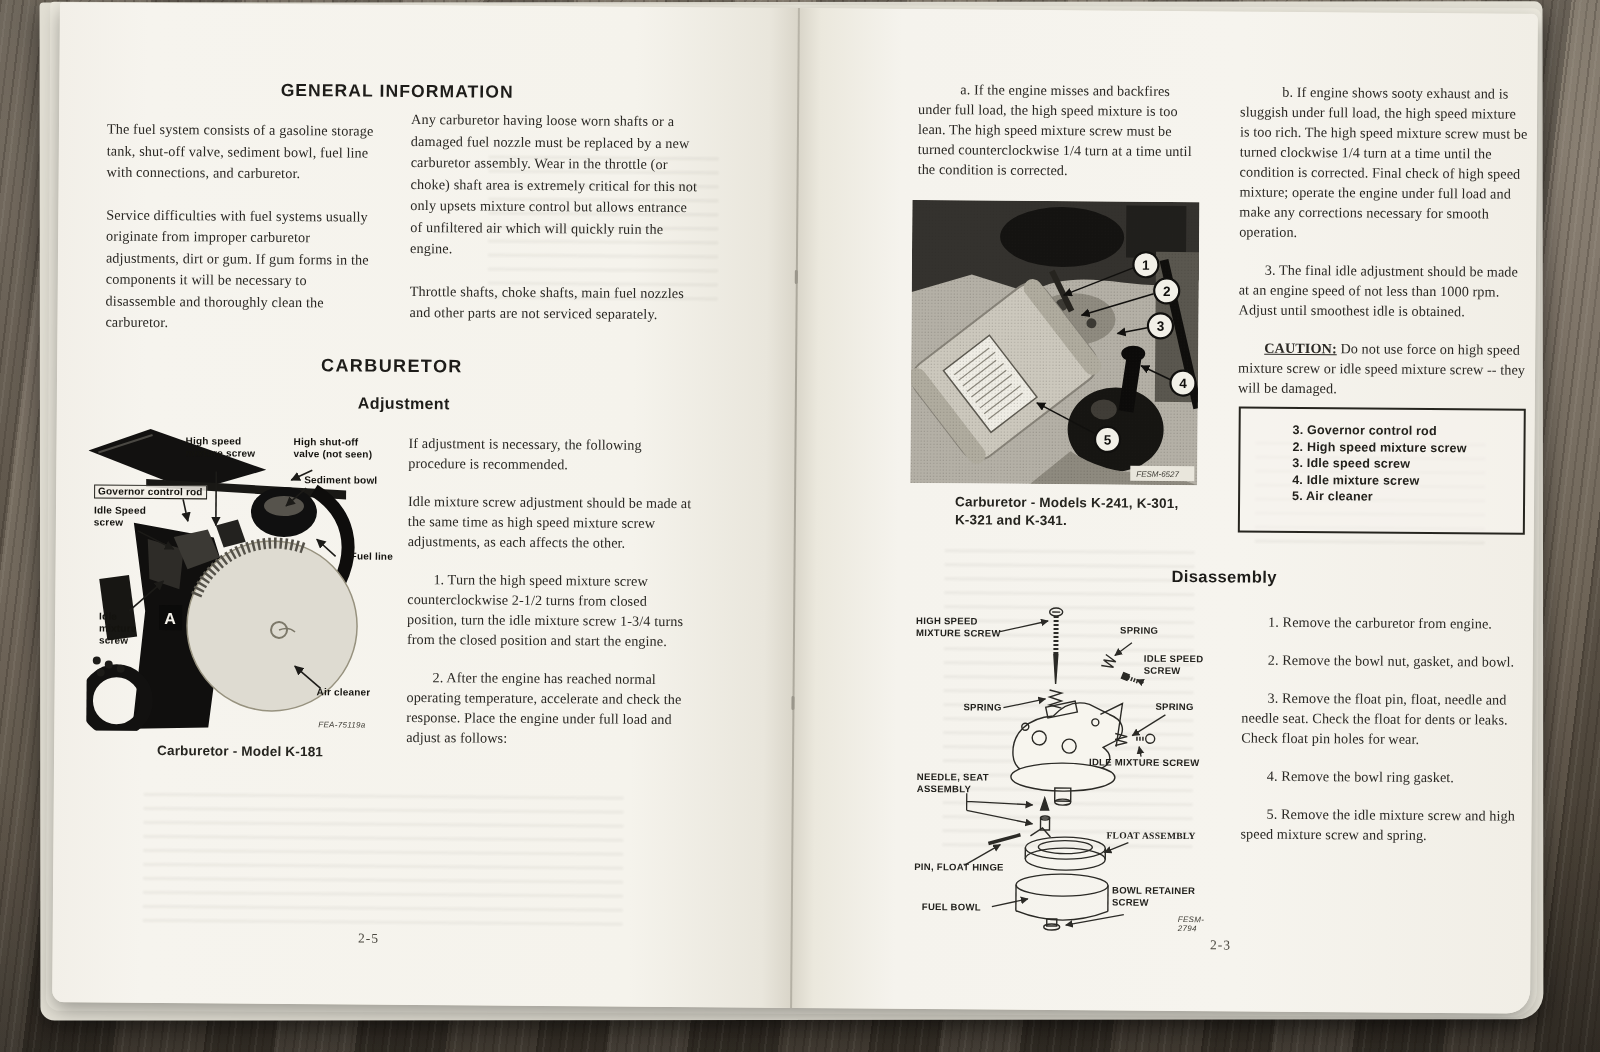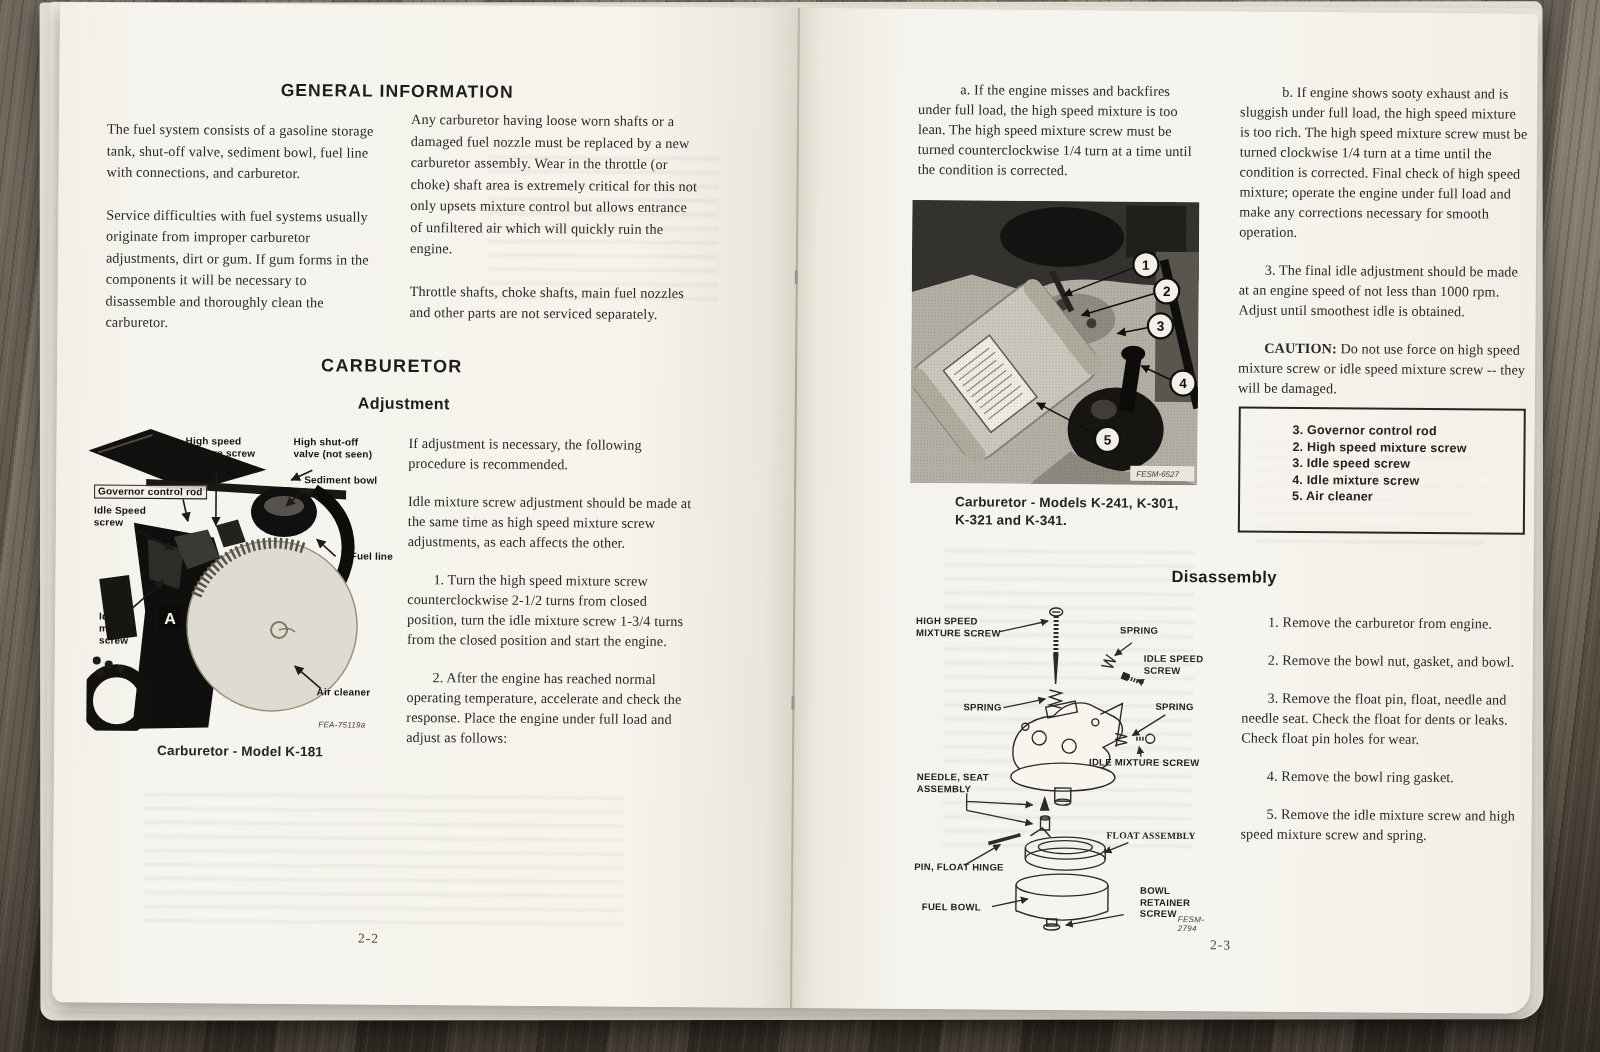--- a/index.html
+++ b/index.html
@@ -44,21 +44,21 @@
   .caption{font-family:"Liberation Sans",sans-serif;font-weight:bold;font-size:13.5px;color:#25241f;letter-spacing:.2px;}
   .pagenum{font-family:"Liberation Serif",serif;font-size:13.5px;color:#4a473f;letter-spacing:1px;text-align:center;}
   .ml{white-space:pre-line;}
   
   .flab{position:absolute;font-family:"Liberation Sans",sans-serif;font-weight:bold;font-size:10px;line-height:12px;color:#14130f;letter-spacing:.2px;white-space:pre-line;}
   .flab3{position:absolute;font-family:"Liberation Sans",sans-serif;font-weight:bold;font-size:9.5px;line-height:11.5px;color:#22211d;letter-spacing:.3px;white-space:pre-line;}
   .figref{position:absolute;font-family:"Liberation Sans",sans-serif;font-size:8px;font-style:italic;color:#3c3a33;letter-spacing:.3px;}
   .boxed{border:1.2px solid #22211c;padding:0 3px;background:rgba(242,239,230,.85);}
   .legend-box{position:absolute;border:2px solid #26251f;background:rgba(246,244,238,.6);}
   .legend-item{font-family:"Liberation Sans",sans-serif;font-weight:bold;font-size:12.5px;line-height:16.5px;color:#22211c;letter-spacing:.2px;}
-  .caution-lbl{font-weight:bold;}
+  .caution-lbl{font-weight:bold;text-decoration:underline;}
   figure{margin:0;}
 </style>
 </head>
 <body>
 
 <div class="wood"></div>
 
 <div class="booklet">
   <div class="sheet-u1"></div>
   <div class="sheet-u2"></div>
@@ -150,21 +150,21 @@
 screw</div>
         <div class="flab" style="left:243px;top:120px;padding-left:20px;">Fuel line</div>
         <div class="flab" style="left:12px;top:182px;">Idle
 mixture
 screw</div>
         <div class="flab" style="left:230px;top:256px;">Air cleaner</div>
         <div class="figref" style="left:232px;top:290px;">FEA-75119a</div>
       </figure>
       <div class="abs caption" style="left:32px;top:740px;width:308px;text-align:center;">Carburetor - Model K-181</div>
 
-      <div class="abs pagenum" style="left:266px;top:926px;width:100px;">2-2</div>
+      <div class="abs pagenum" style="left:266px;top:926px;width:100px;">2-5</div>
     </div>
 
     <div class="page page-right">
       <div class="ghost" style="left:150px;top:540px;width:250px;height:300px;"></div>
       <div class="ghost" style="left:460px;top:430px;width:230px;height:110px;"></div>
 
       <div class="abs tw2" style="left:120px;top:70px;width:288px;">
         <p class="ind2">a.  If the engine misses and backfires under full load, the high speed mixture is too lean.  The high speed mixture screw must be turned counterclockwise 1/4 turn at a time until the condition is corrected.</p>
       </div>
 
@@ -350,21 +350,21 @@
         <div class="flab3" style="left:240px;top:56px;">IDLE SPEED
 SCREW</div>
         <div class="flab3" style="left:60px;top:106px;">SPRING</div>
         <div class="flab3" style="left:252px;top:104px;">SPRING</div>
         <div class="flab3" style="left:186px;top:160px;">IDLE MIXTURE SCREW</div>
         <div class="flab3" style="left:14px;top:176px;">NEEDLE, SEAT
 ASSEMBLY</div>
         <div class="flab3" style="left:204px;top:234px;font-family:Liberation Serif, serif;">FLOAT ASSEMBLY</div>
         <div class="flab3" style="left:12px;top:266px;">PIN, FLOAT HINGE</div>
         <div class="flab3" style="left:20px;top:306px;">FUEL BOWL</div>
-        <div class="flab3" style="left:210px;top:288px;margin-left:28px;">BOWL RETAINER
+        <div class="flab3" style="left:210px;top:288px;">BOWL RETAINER
 SCREW</div>
         <div class="figref" style="left:248px;top:318px;margin-left:28px;">FESM-2794</div>
       </figure>
 
       <div class="abs pagenum" style="left:379px;top:926px;width:100px;">2-3</div>
     </div>
   </div>
 
   <div class="spine"></div>
   <div class="staple" style="top:262px;"></div>

